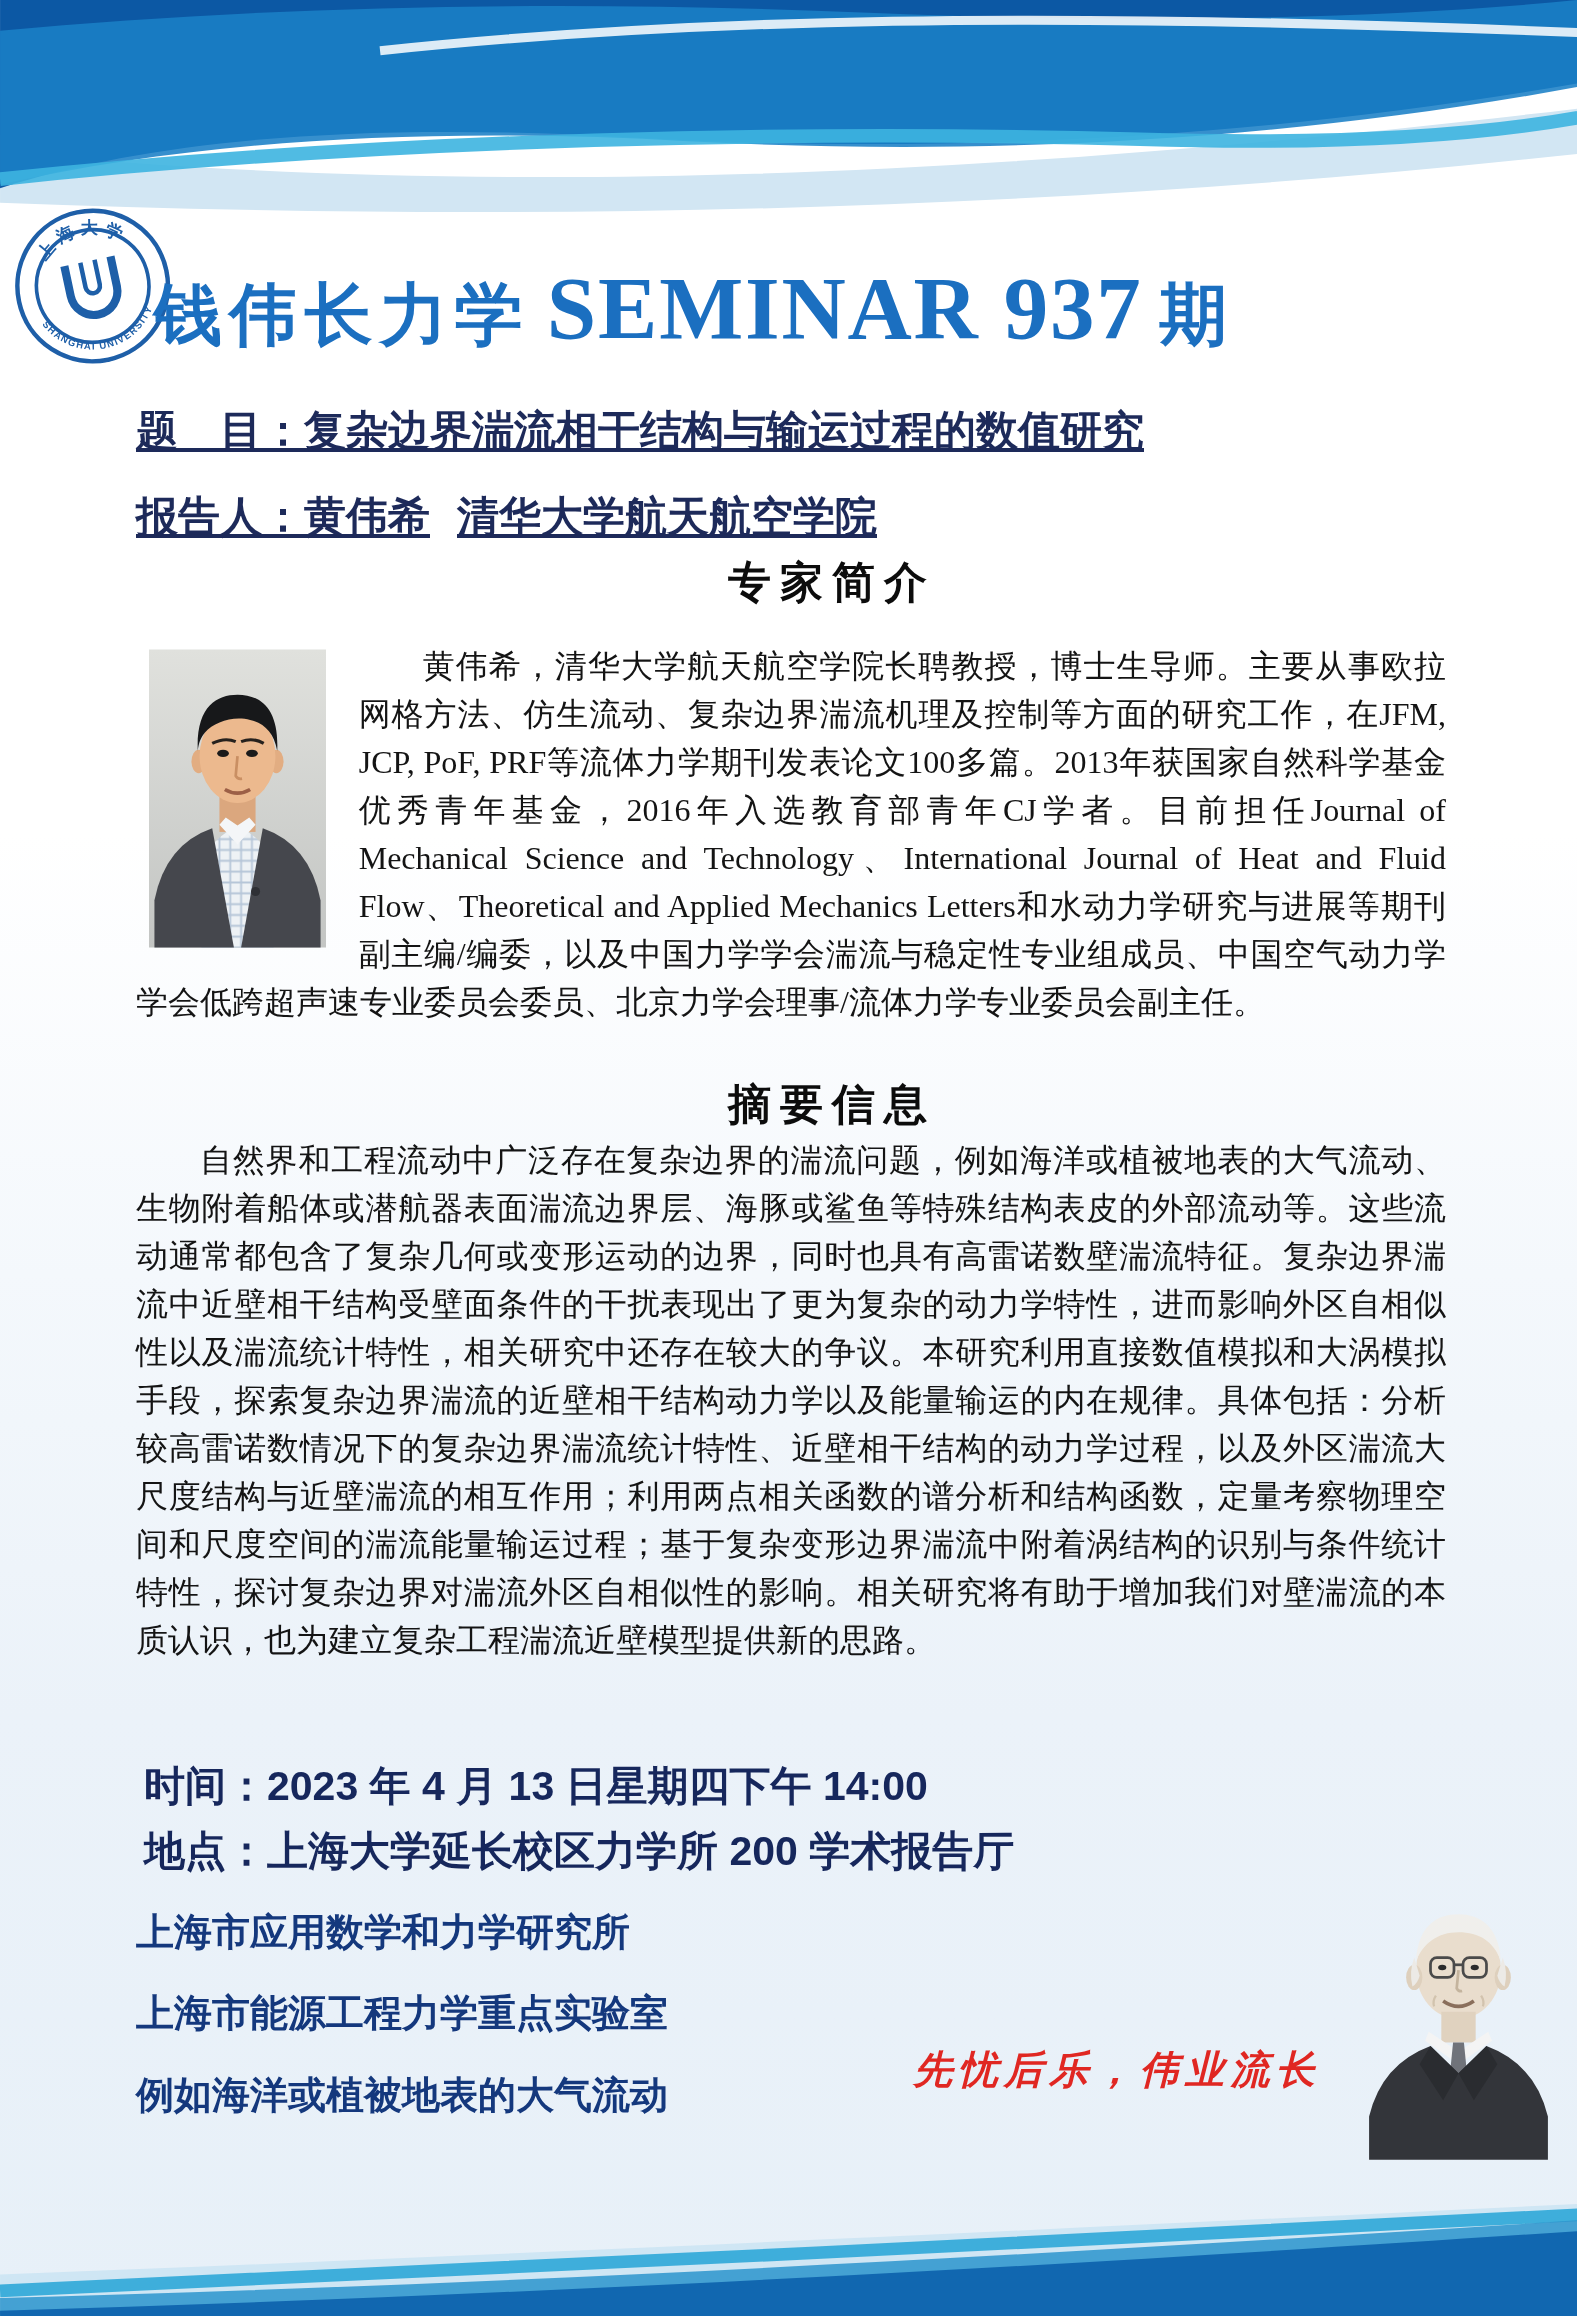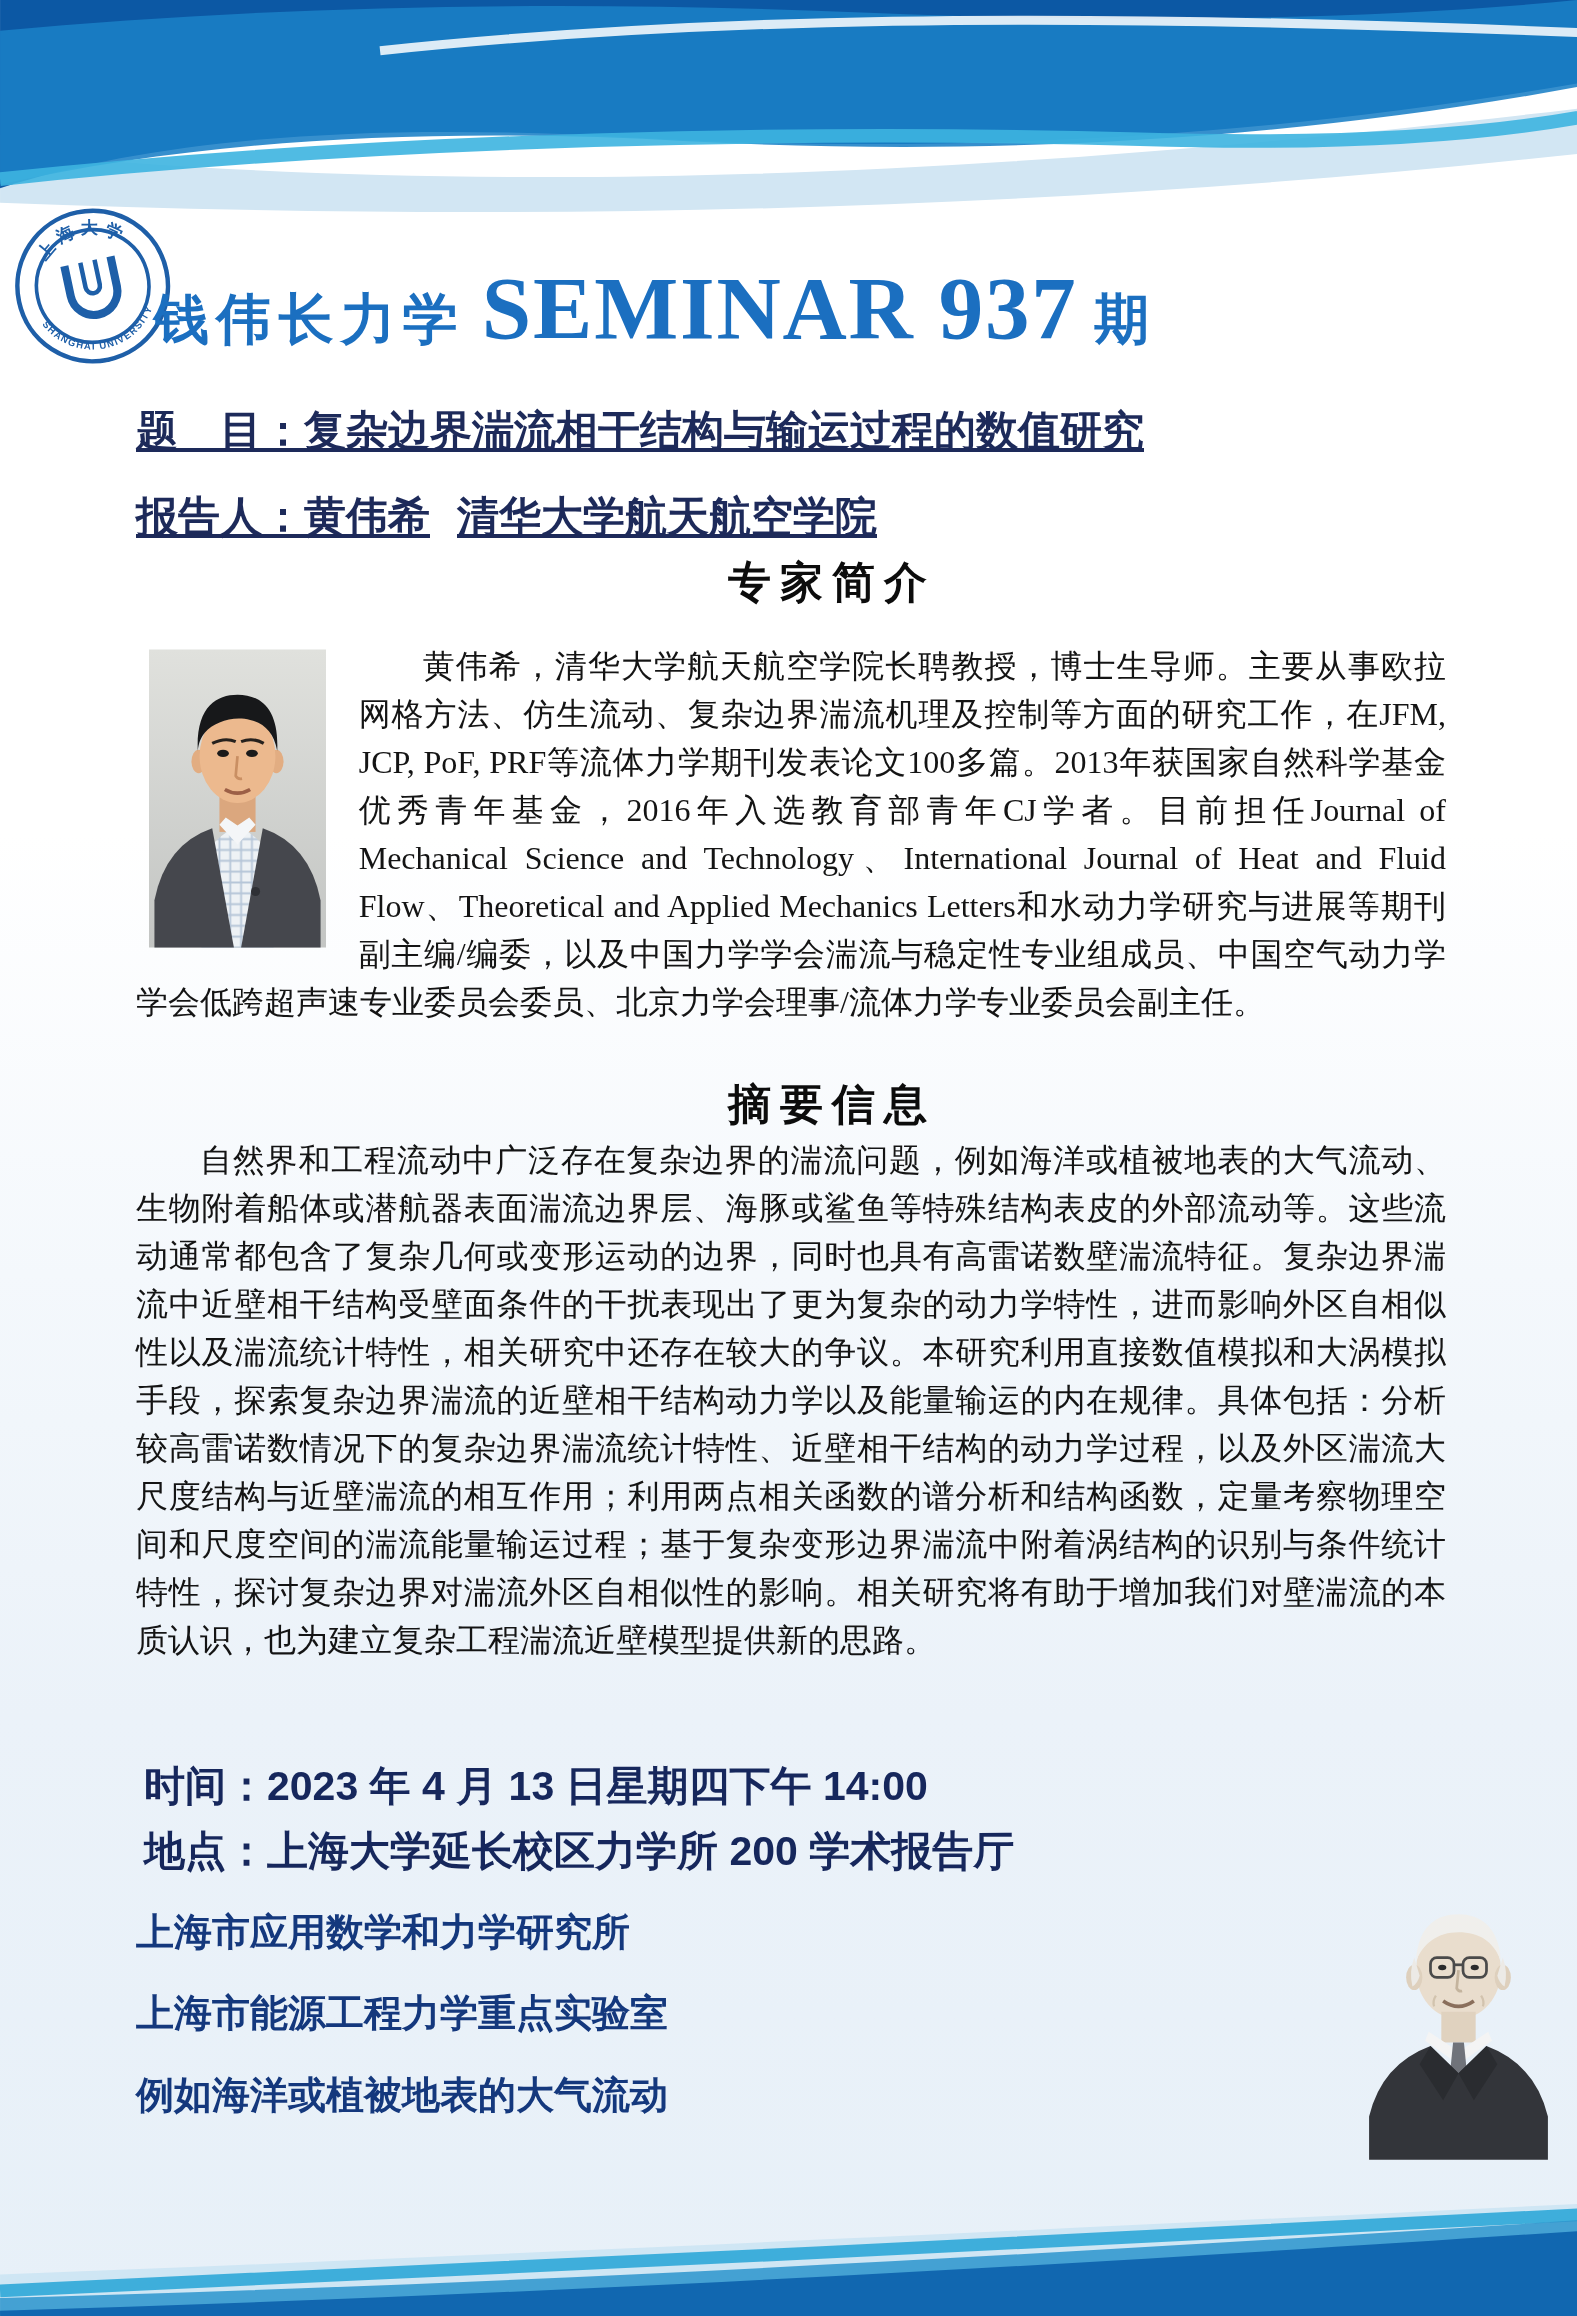--- a/index.html
+++ b/index.html
@@ -5,21 +5,21 @@
   html,body{margin:0;padding:0;background:#ffffff;}
   .page{
     position:relative;width:1578px;height:2317px;overflow:hidden;
     background:linear-gradient(180deg,#ffffff 0%,#ffffff 36%,#f4f8fc 55%,#ebf2f9 74%,#e7f0f8 100%);
     font-family:"Liberation Sans",sans-serif;
   }
   .banner-top{position:absolute;left:0;top:0;}
   .banner-bottom{position:absolute;left:0;top:2204px;}
   .logo{position:absolute;left:14.5px;top:208px;transform:rotate(-12deg);}
   .title-row{position:absolute;left:154px;top:257px;white-space:nowrap;color:#1b6fc0;}
-  .t-cn{font-family:"DejaVu Sans",sans-serif;font-weight:900;font-size:55px;letter-spacing:7.2px;}
+  .t-cn{font-family:"DejaVu Sans",sans-serif;font-weight:900;font-size:68px;letter-spacing:7.2px;}
   .t-en{font-family:"Liberation Serif",serif;font-weight:700;font-size:89px;letter-spacing:1.8px;margin:0 12.7px;}
   .meta-line{position:absolute;left:136px;white-space:nowrap;font-weight:700;font-size:42px;color:#1d2a5a;text-decoration:underline;}
   .topic-line{top:403px;}
   .speaker-line{top:489px;}
   .speaker-gap{display:inline-block;width:27px;}
   .sec-heading{position:absolute;left:0;width:1578px;text-align:center;margin:0;
     font-family:"Liberation Serif",serif;font-weight:900;font-size:43px;color:#0c0c0c;letter-spacing:9px;padding-left:43px;}
   .bio-heading{top:554px;}
   .abs-heading{top:1076px;}
   .bio-block{position:absolute;left:136px;top:642px;width:1310px;
@@ -130,20 +130,21 @@
   </div>
   <div class="sched-line venue-line">
     <span>地点：</span><span>上海大学延长校区力学所 200 学术报告厅</span>
   </div>
 
   <div class="org-line org1">上海市应用数学和力学研究所</div>
   <div class="org-line org2">上海市能源工程力学重点实验室</div>
   <div class="org-line org3">例如海洋或植被地表的大气流动</div>
 
   <div class="commem">
+    <div class="commem-l1">先忧后乐，伟业流长</div>
   </div>
 
   <svg class="qian-photo" width="233" height="273" viewBox="0 0 258 302">
     <g>
       <ellipse cx="129" cy="92" rx="47" ry="54" fill="#e9ddcd"></ellipse>
       <ellipse cx="80" cy="100" rx="9" ry="14" fill="#ded0bd"></ellipse>
       <ellipse cx="178" cy="100" rx="9" ry="14" fill="#ded0bd"></ellipse>
       <path d="M82 82 C84 42 106 30 129 30 C153 30 174 44 176 82 C168 60 152 50 129 50 C106 50 90 62 82 82 Z" fill="#f0efec"></path>
       <path d="M80 78 q-6 16 -2 32 q6 -4 8 -12 Z" fill="#eceae6"></path>
       <path d="M178 78 q6 16 2 32 q-6 -4 -8 -12 Z" fill="#eceae6"></path>

